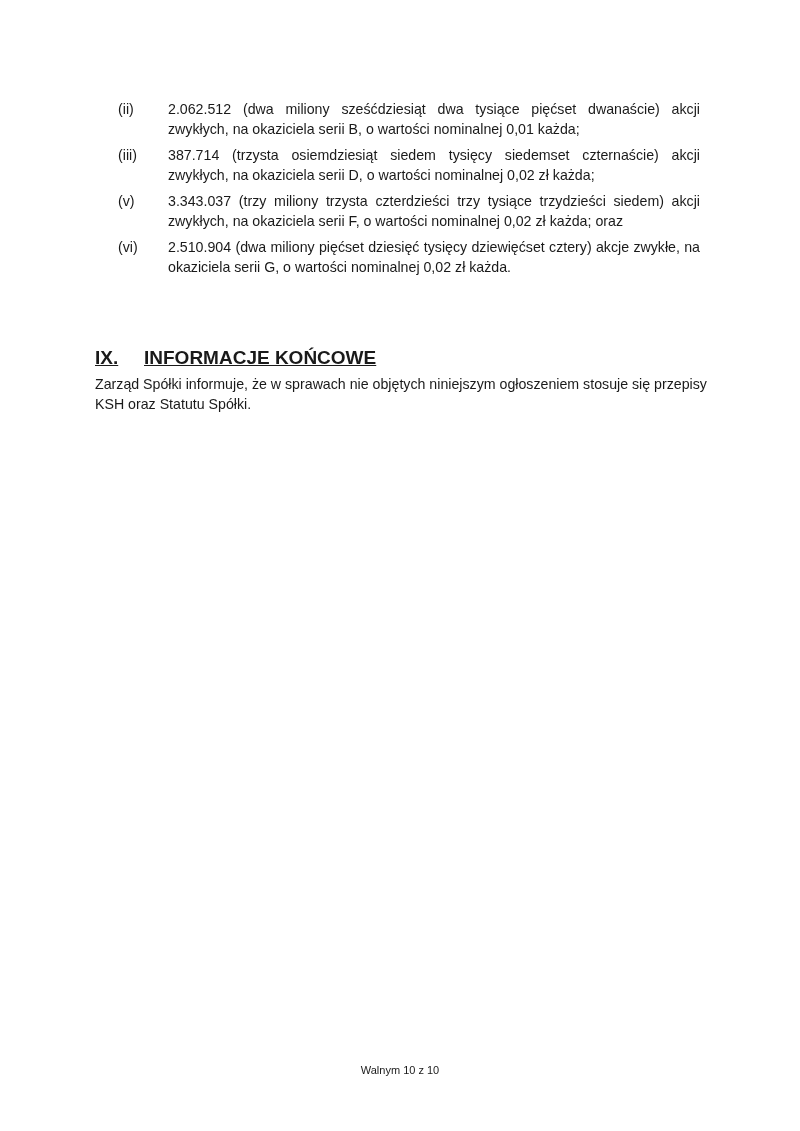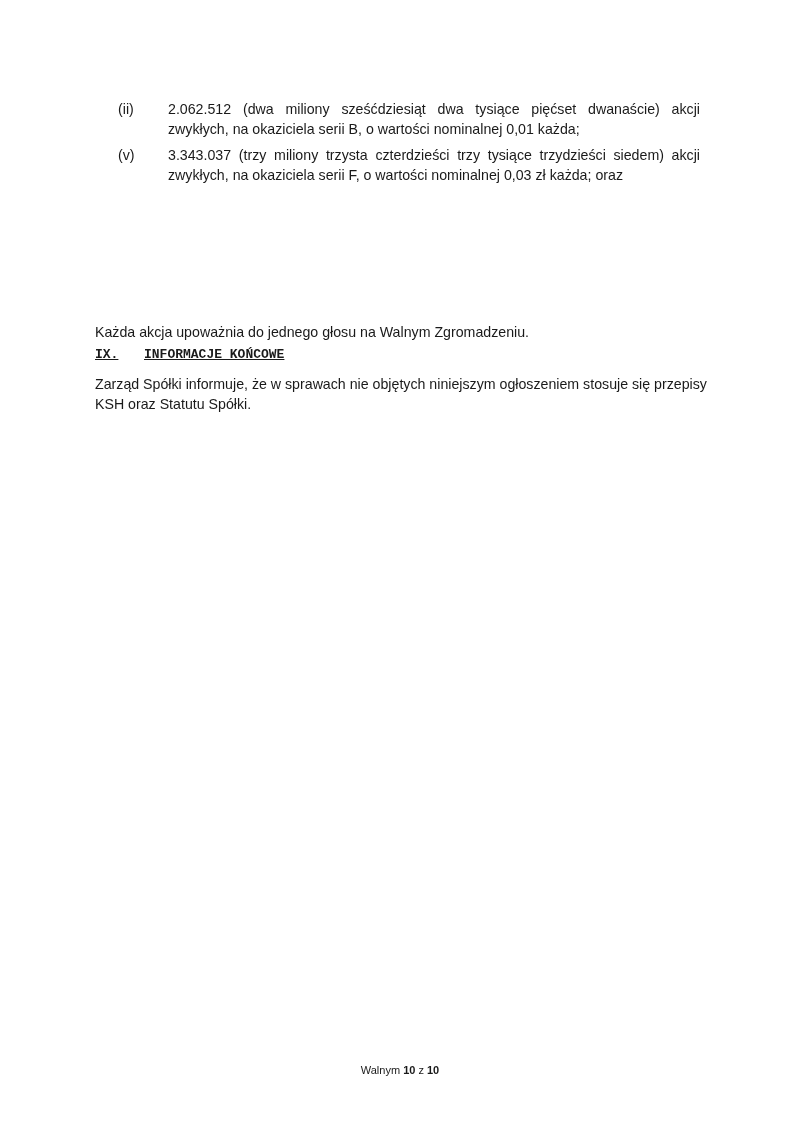--- a/index.html
+++ b/index.html
@@ -8,43 +8,50 @@
     font-family: "Liberation Sans", "DejaVu Sans", sans-serif;
     color: #1a1a1a;
   }
   .page { position: absolute; left: 0; top: 4px; width: 800px; height: 1131px; }
   .list { position: absolute; left: 118px; top: 95px; width: 582px; }
   .item { display: flex; margin-bottom: 6px; }
   .item .num { width: 50px; flex: 0 0 50px; font-size: 14.2px; line-height: 20px; }
   .item .txt { flex: 1; font-size: 14.2px; line-height: 20px; text-align: justify; }
   .para { position: absolute; left: 95px; width: 612px; font-size: 14.2px; line-height: 20px; }
   .para1 { top: 318px; }
-  .heading { position: absolute; left: 95px; top: 343px; font-size: 13px; font-weight: bold; display: flex; font-family: Liberation Mono, monospace; }
+  .heading { position: absolute; left: 95px; top: 343px; font-size: 19px; font-weight: bold; display: flex; }
   .heading .hnum { width: 49px; text-decoration: underline; }
   .heading .htitle { text-decoration: underline; }
   .para2 { top: 370px; }
   .footer { position: absolute; left: 0; width: 800px; top: 1060px; text-align: center; font-size: 11px; }
-  .footer b { font-weight: bold; text-align: center; }
+  .footer b { font-weight: normal; text-align: center; }
 </style>
 </head>
 <body>
 
 <div class="page">
   <div class="list">
     <div class="item">
       <span class="num">(ii)</span>
       <span class="txt">2.062.512 (dwa miliony sześćdziesiąt dwa tysiące pięćset dwanaście) akcji zwykłych, na okaziciela serii B, o wartości nominalnej 0,01 każda;</span>
     </div>
     <div class="item">
+      <span class="num">(iii)</span>
+      <span class="txt">387.714 (trzysta osiemdziesiąt siedem tysięcy siedemset czternaście) akcji zwykłych, na okaziciela serii D, o wartości nominalnej 0,02 zł każda;</span>
+    </div>
+    <div class="item">
       <span class="num">(v)</span>
-      <span class="txt">3.343.037 (trzy miliony trzysta czterdzieści trzy tysiące trzydzieści siedem) akcji zwykłych, na okaziciela serii F, o wartości nominalnej 0,03 zł każda; oraz</span>
+      <span class="txt">3.343.037 (trzy miliony trzysta czterdzieści trzy tysiące trzydzieści siedem) akcji zwykłych, na okaziciela serii F, o wartości nominalnej 0,02 zł każda; oraz</span>
+    </div>
+    <div class="item">
+      <span class="num">(vi)</span>
+      <span class="txt">2.510.904 (dwa miliony pięćset dziesięć tysięcy dziewięćset cztery) akcje zwykłe, na okaziciela serii G, o wartości nominalnej 0,02 zł każda.</span>
     </div>
   </div>
 
-  <div class="para para1">Każda akcja upoważnia do jednego głosu na Walnym Zgromadzeniu.</div>
 
   <div class="heading">
     <span class="hnum">IX.</span>
     <span class="htitle">INFORMACJE KOŃCOWE</span>
   </div>
 
   <div class="para para2">Zarząd Spółki informuje, że w sprawach nie objętych niniejszym ogłoszeniem stosuje się przepisy KSH oraz Statutu Spółki.</div>
 
   <div class="footer">
     <span>Walnym</span>

